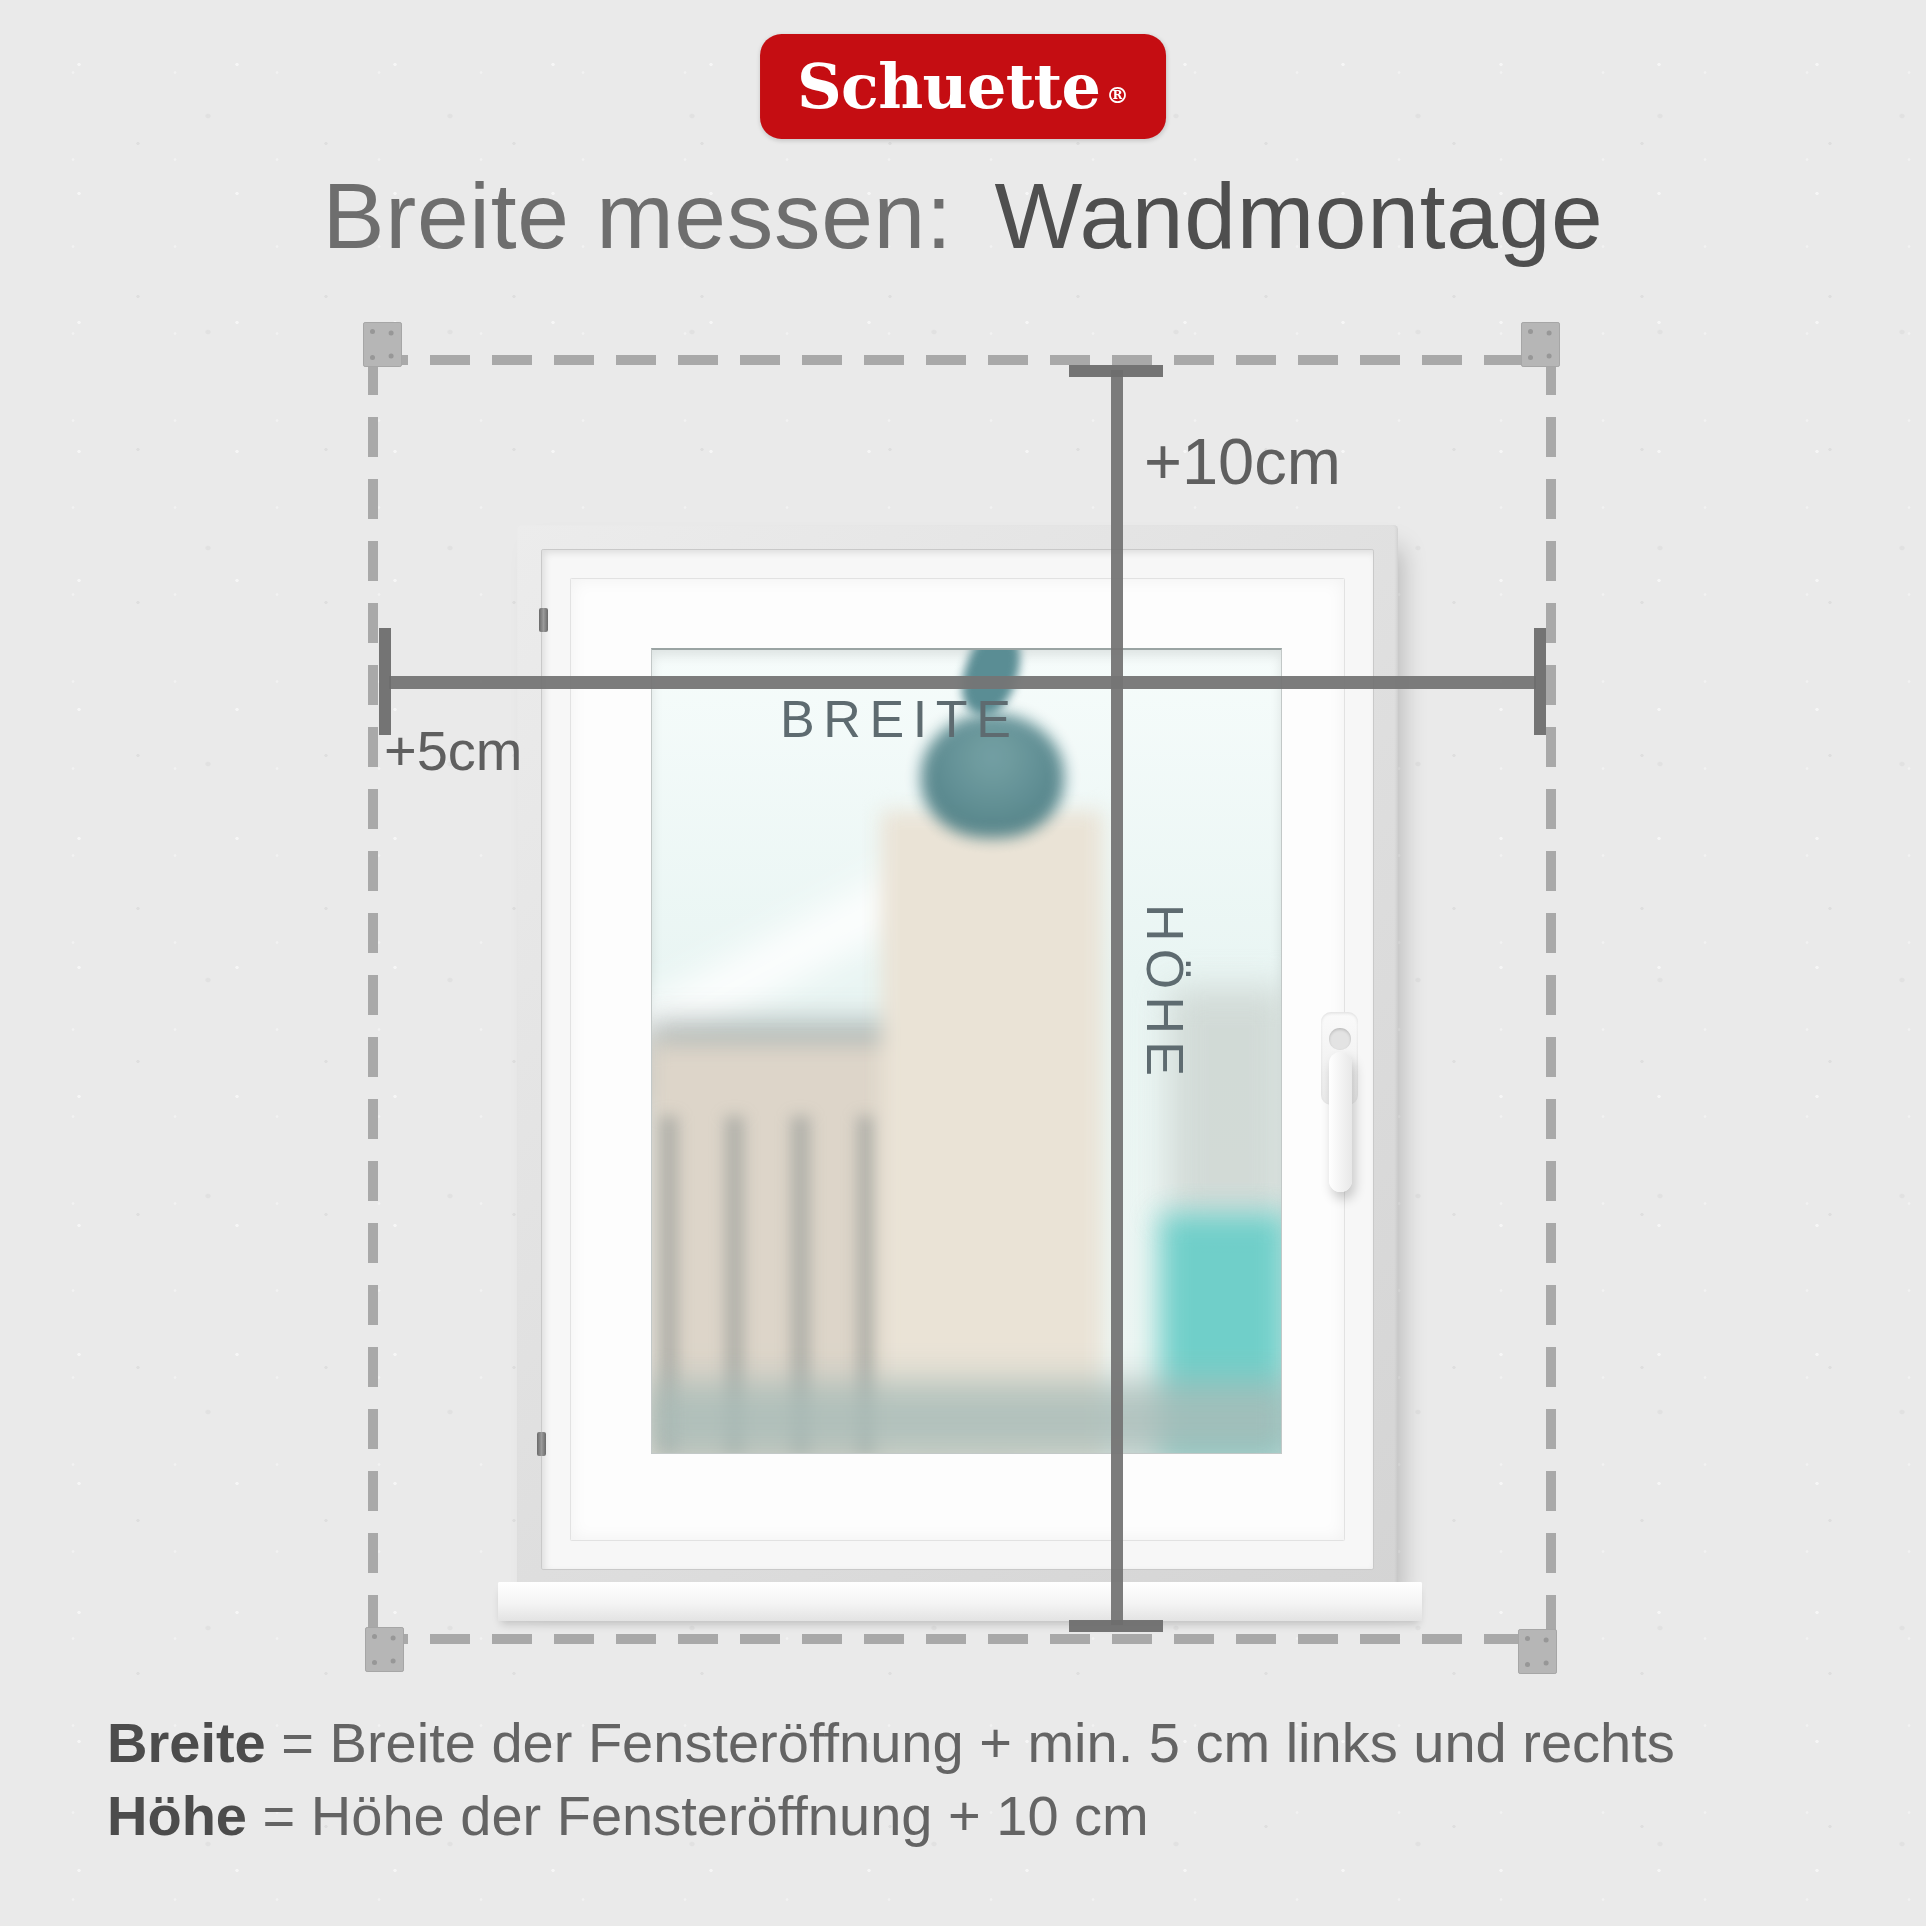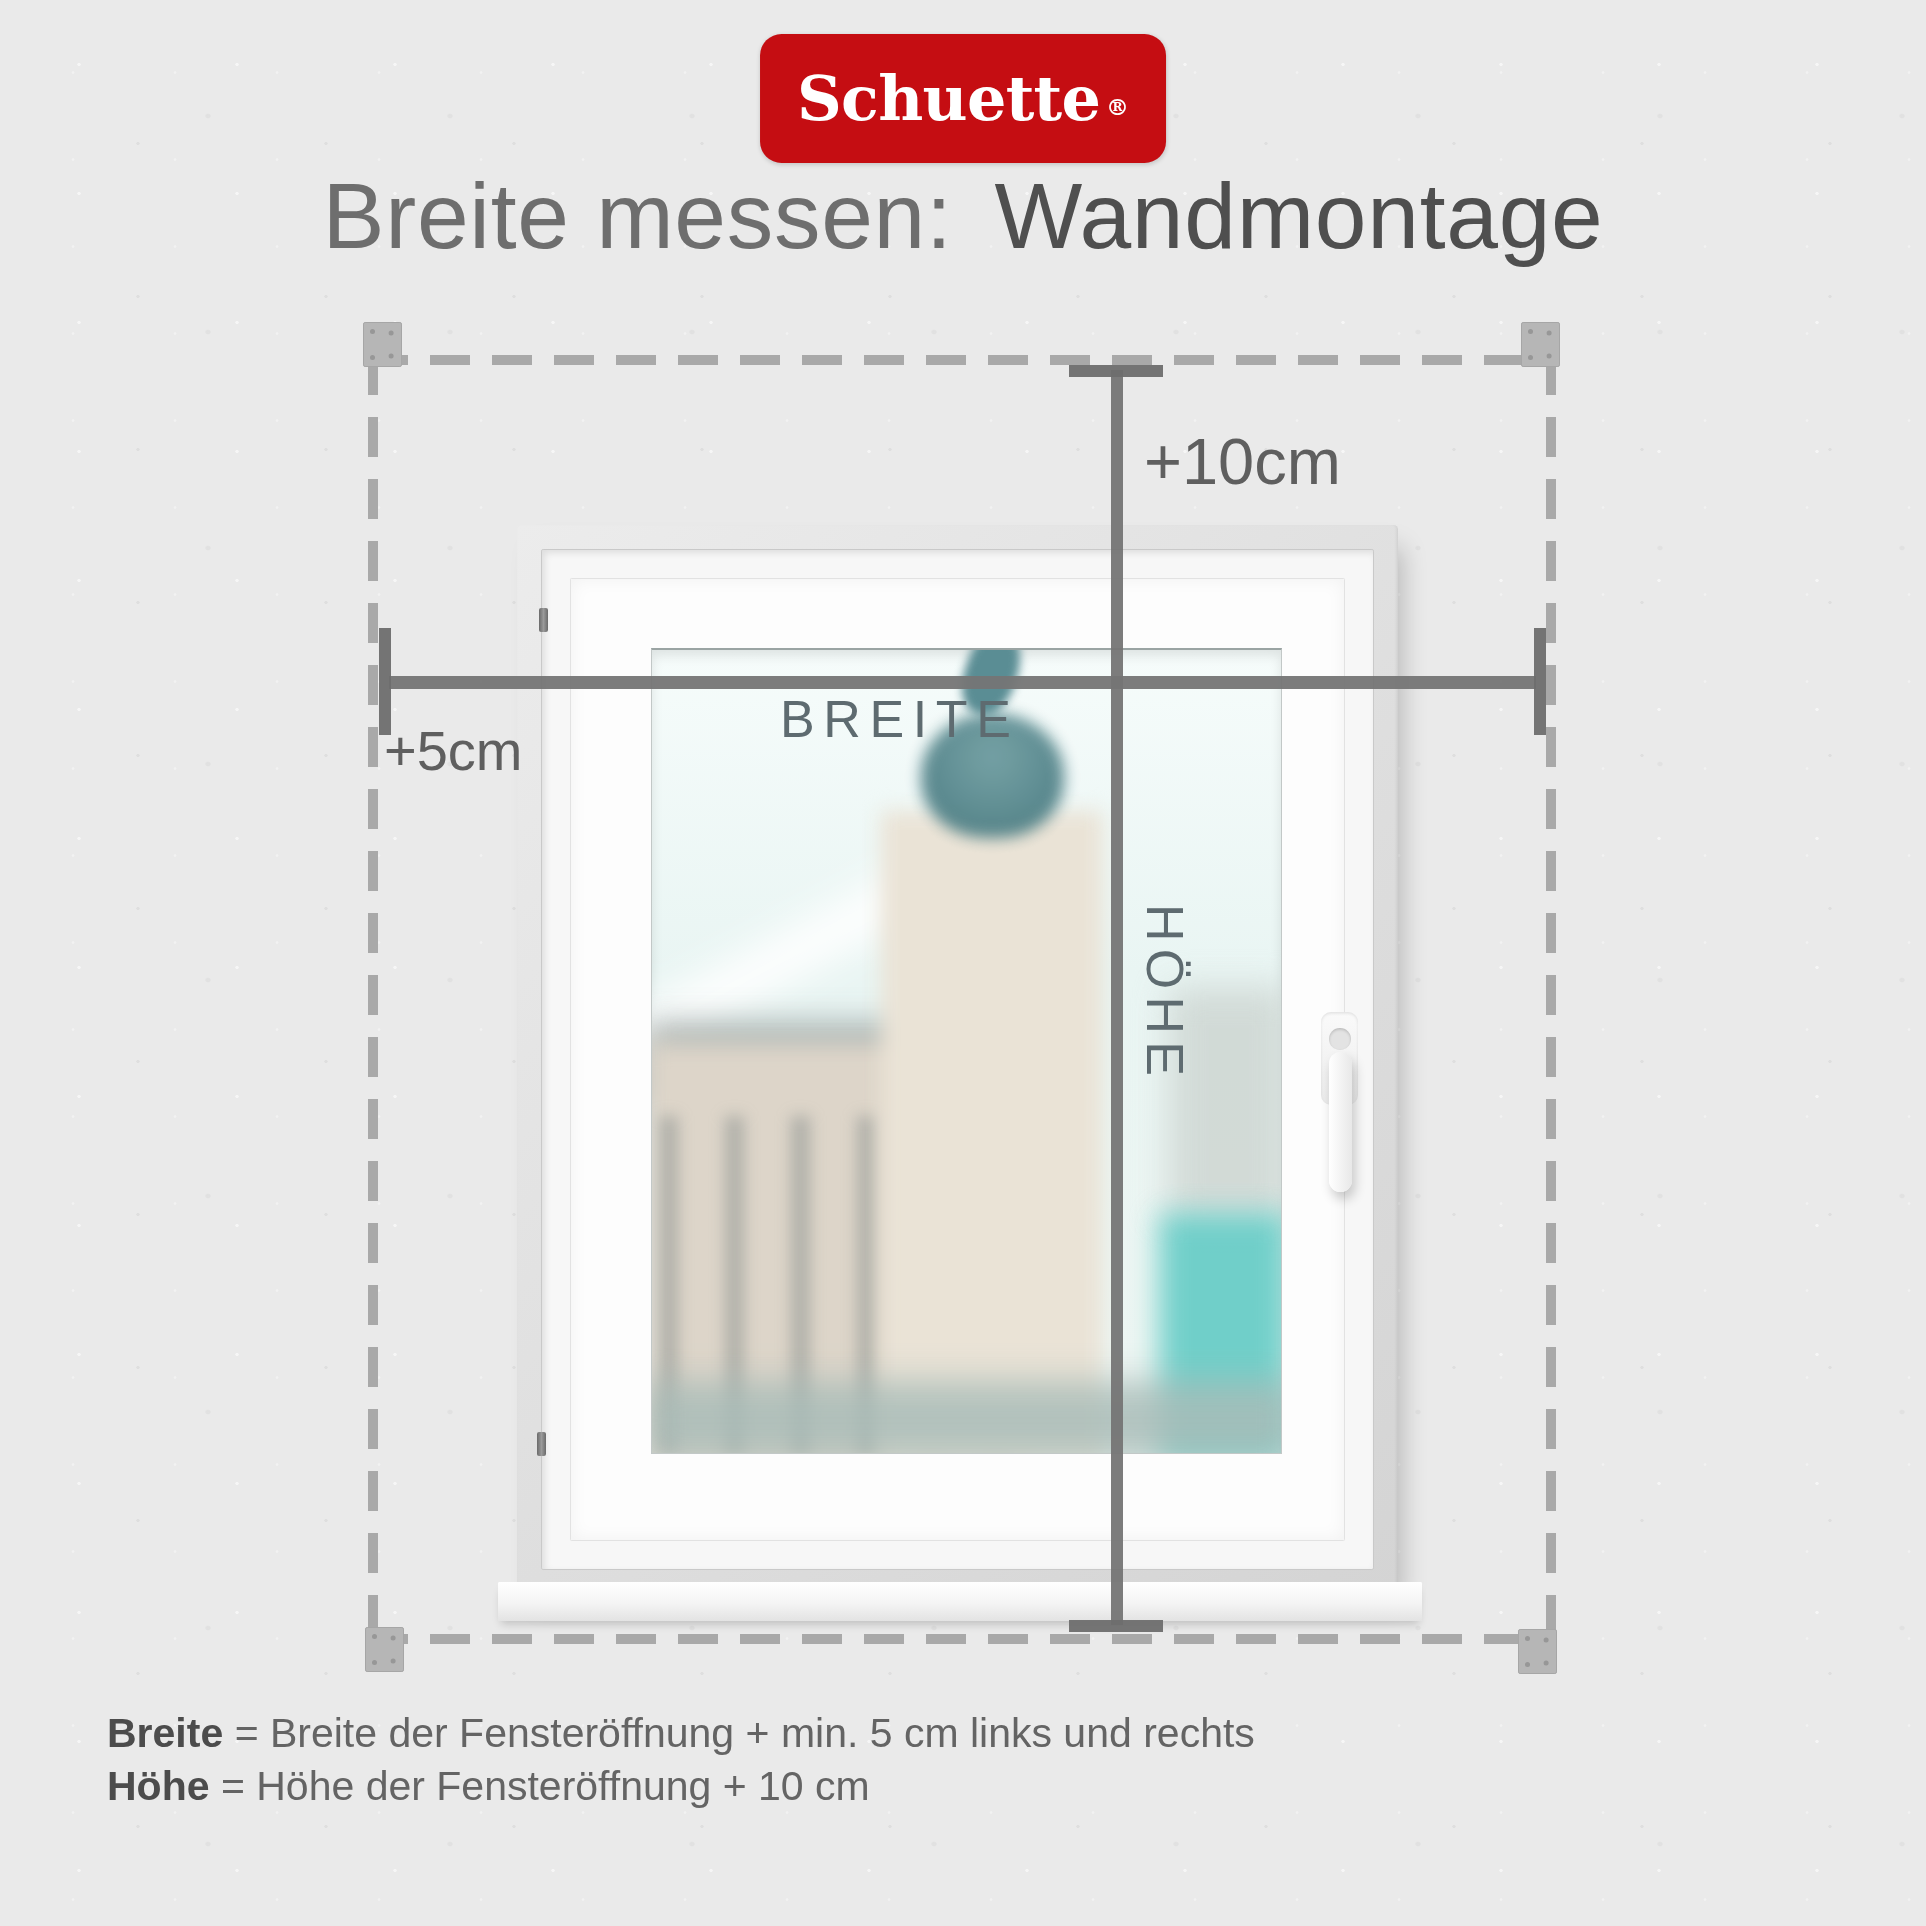--- a/index.html
+++ b/index.html
@@ -10,21 +10,21 @@
       radial-gradient(rgba(255,255,255,.55) 0 1.4px, rgba(0,0,0,0) 2.1px),
       radial-gradient(rgba(165,165,165,.16) 0 1.4px, rgba(0,0,0,0) 2.1px),
       radial-gradient(rgba(255,255,255,.38) 0 1.1px, rgba(0,0,0,0) 1.8px),
       radial-gradient(rgba(150,150,150,.10) 0 2.1px, rgba(0,0,0,0) 3.2px);
     background-size:158px 129px,188px 153px,102px 87px,242px 216px;
     background-position:0 0,44px 67px,22px 29px,87px 8px;}
 
   
   .logo{position:absolute;top:34px;left:50%;transform:translateX(-50%);
     background:#c50d12;border-radius:21.5px;height:105px;line-height:105px;
-    padding:12px 37px;box-shadow:0 1.4px 4.3px rgba(0,0,0,.15);white-space:nowrap;z-index:8;}
+    padding:0 37px;box-shadow:0 1.4px 4.3px rgba(0,0,0,.15);white-space:nowrap;z-index:8;}
   .logo .word{font-family:"DejaVu Serif","Liberation Serif",serif;font-weight:bold;
     font-size:62px;color:#ffffff;letter-spacing:-0.7px;}
   .logo .reg{font-family:"DejaVu Serif",serif;font-weight:bold;font-size:23px;color:#ffffff;
     vertical-align:super;margin-left:5.7px;}
 
   
   .title{position:absolute;top:163px;left:0;right:0;text-align:center;font-size:93px;
     line-height:1.15;white-space:nowrap;z-index:8;}
   .title .t-light{font-weight:300;color:#6e6e6e;letter-spacing:0.7px;}
   .title .t-strong{font-weight:400;color:#4f4f4f;letter-spacing:0.7px;margin-left:16px;}
@@ -73,21 +73,21 @@
 
   
   .mline{position:absolute;background:#757575;opacity:.95;z-index:6;}
   .mcap{position:absolute;background:#6e6e6e;opacity:.95;z-index:6;}
 
   
   .mlabel{position:absolute;font-weight:300;color:#5f5f5f;z-index:7;white-space:nowrap;}
   .glabel{position:absolute;font-weight:300;color:#5e6b70;z-index:7;white-space:nowrap;}
 
   
-  .legend{position:absolute;left:107px;top:1707px;font-size:41px;line-height:1.30;
+  .legend{position:absolute;left:107px;top:1707px;font-size:56px;line-height:1.30;
     color:#646464;font-weight:300;z-index:8;white-space:nowrap;}
   .legend .term{font-weight:700;color:#4c4c4c;}
 </style>
 </head>
 <body>
 
 <div class="stage">
 
   <div class="logo">
     <span class="word">Schuette</span><span class="reg">®</span>

